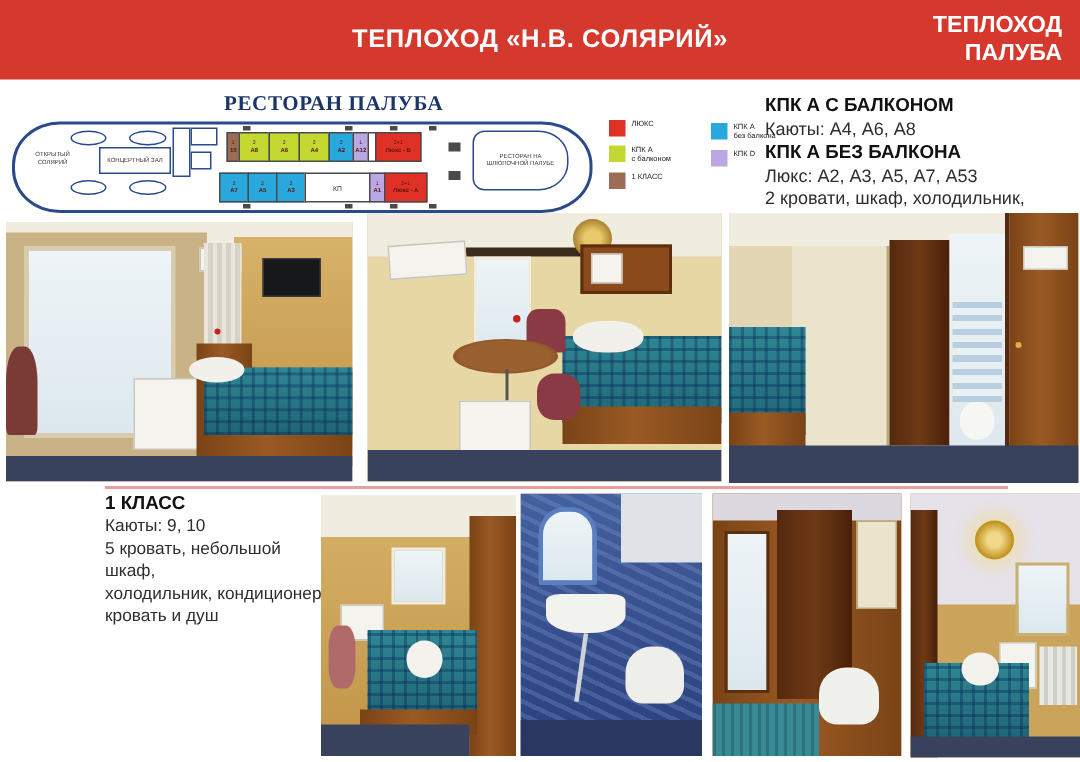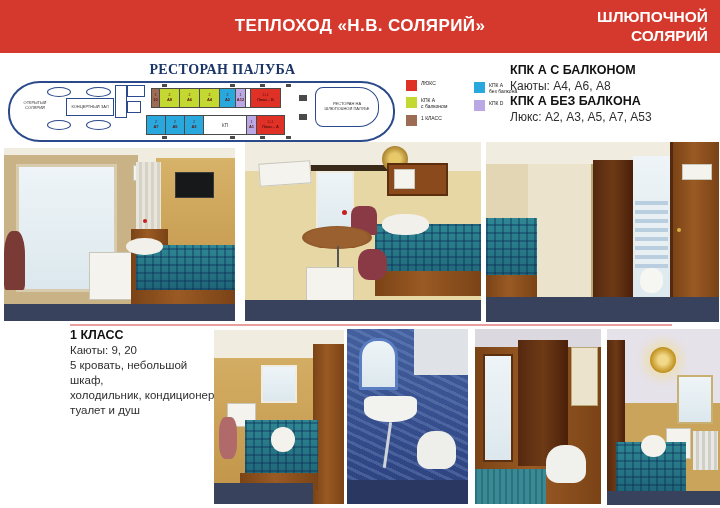--- a/index.html
+++ b/index.html
@@ -71,22 +71,22 @@
   #watermark-text{color:#fff;font-size:25px;font-weight:bold;letter-spacing:.5px;}
 </style>
 </head>
 <body>
 
 <div id="page">
 
   <div id="header" style="background:#d5392d;">
     <div id="header-title">ТЕПЛОХОД «Н.В. СОЛЯРИЙ»</div>
     <div id="deck-label">
-      <div>ШЛЮПОЧНОЙ</div>
-      <div>СОЛЯРИЙ</div>
+      <div>ТЕПЛОХОД</div>
+      <div>ПАЛУБА</div>
     </div>
   </div>
 
   <div id="plan-title" style="color: rgb(27, 53, 104);">РЕСТОРАН ПАЛУБА</div>
 
   <div id="ship">
 
     <div class="oval" style="left:37px;top:4px;width:24px;height:10px;"></div>
     <div class="oval" style="left:76px;top:4px;width:25px;height:10px;"></div>
     <div class="oval" style="left:37px;top:37px;width:24px;height:10px;"></div>
@@ -196,21 +196,21 @@
         <span class="swatch" style="background: rgb(185, 168, 228);"></span>
         <span class="legend-label">КПК D</span>
       </div>
     </div>
 
   <div id="info-right" class="info">
     <b>КПК А С БАЛКОНОМ</b><br>
     <span>Каюты: А4, А6, А8</span><br>
     <b>КПК А БЕЗ БАЛКОНА</b><br>
     <span>Люкс: А2, А3, А5, А7, А53</span><br>
-    <br>
+    <span>2 кровати, шкаф, холодильник,</span><br>
     <span>кондиционер, туалет и душ</span>
   </div>
 
   <div class="ph" style="left:4px;top:148px;width:231px;height:173px;">
     <div class="ceil" style="left:0;top:0;width:100%;height:10%;"></div>
     <div class="yellowwall" style="left:66%;top:6%;width:34%;height:82%;"></div>
     <div style="left:0;top:4%;width:58%;height:88%;background:#c9b386;"></div>
     <div class="glass" style="left:5%;top:9%;width:44%;height:74%;border:3px solid #d9ccae;box-sizing:border-box;"></div>
     <div style="left:0;top:48%;width:9%;height:34%;background:#7a3a36;border-radius:40% 40% 10% 10%;"></div>
     <div class="whitebox" style="left:56%;top:10%;width:12%;height:9%;"></div>
@@ -259,24 +259,24 @@
     <div class="plaid" style="left:0;top:42%;width:22%;height:40%;"></div>
     <div class="wood" style="left:0;top:74%;width:22%;height:14%;"></div>
     <div class="carpet" style="left:0;top:86%;width:100%;height:14%;"></div>
     <div class="whitebox" style="left:84%;top:12%;width:13%;height:9%;"></div>
   </div>
 
   <div id="divider" style="background: rgb(232, 159, 158);"></div>
 
   <div id="info-first" class="info">
     <b>1 КЛАСС</b><br>
-    <span>Каюты: 9, 20</span><br>
+    <span>Каюты: 9, 10</span><br>
     <span>5 кровать, небольшой шкаф,</span><br>
     <span>холодильник, кондиционер,</span><br>
-    <span>туалет и душ</span>
+    <span>кровать и душ</span>
   </div>
 
   <div class="ph" style="left:214px;top:330px;width:130px;height:174px;">
     <div class="yellowwall" style="left:0;top:0;width:100%;height:100%;"></div>
     <div class="ceil" style="left:0;top:0;width:100%;height:16%;"></div>
     <div class="glass" style="left:36%;top:20%;width:28%;height:22%;border:2px solid #efece2;box-sizing:border-box;"></div>
     <div class="wood" style="left:76%;top:8%;width:24%;height:92%;"></div>
     <div class="whitebox" style="left:10%;top:42%;width:22%;height:14%;"></div>
     <div style="left:4%;top:50%;width:14%;height:24%;background:#b06a6a;border-radius:35%;"></div>
     <div class="plaid" style="left:24%;top:52%;width:56%;height:34%;"></div>

